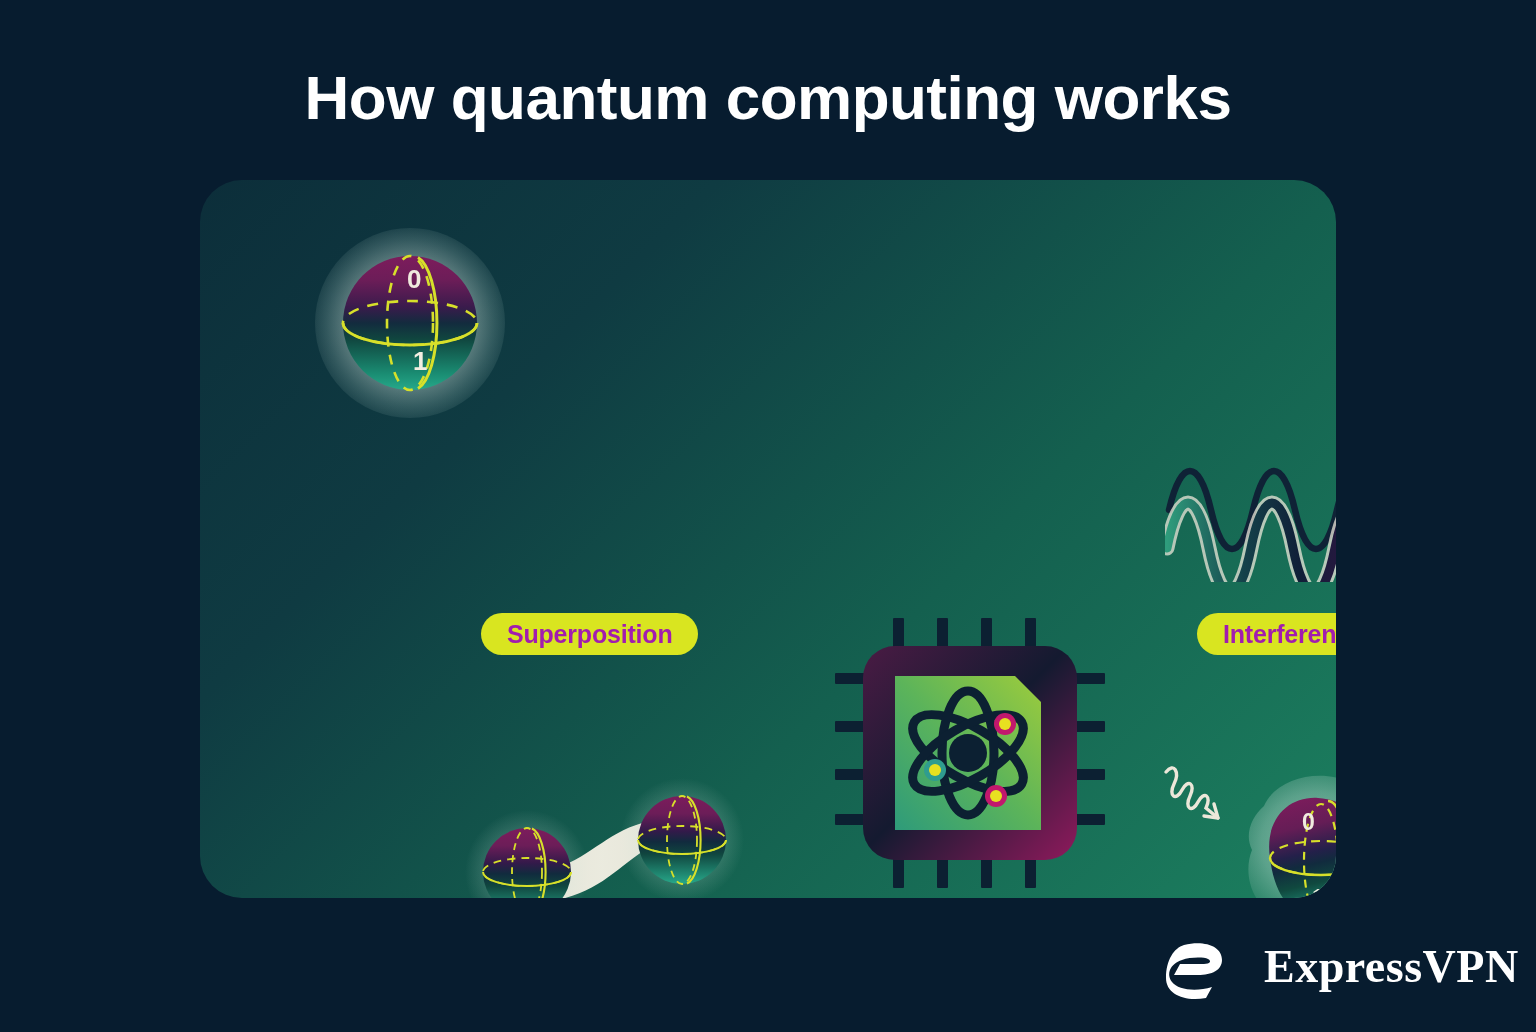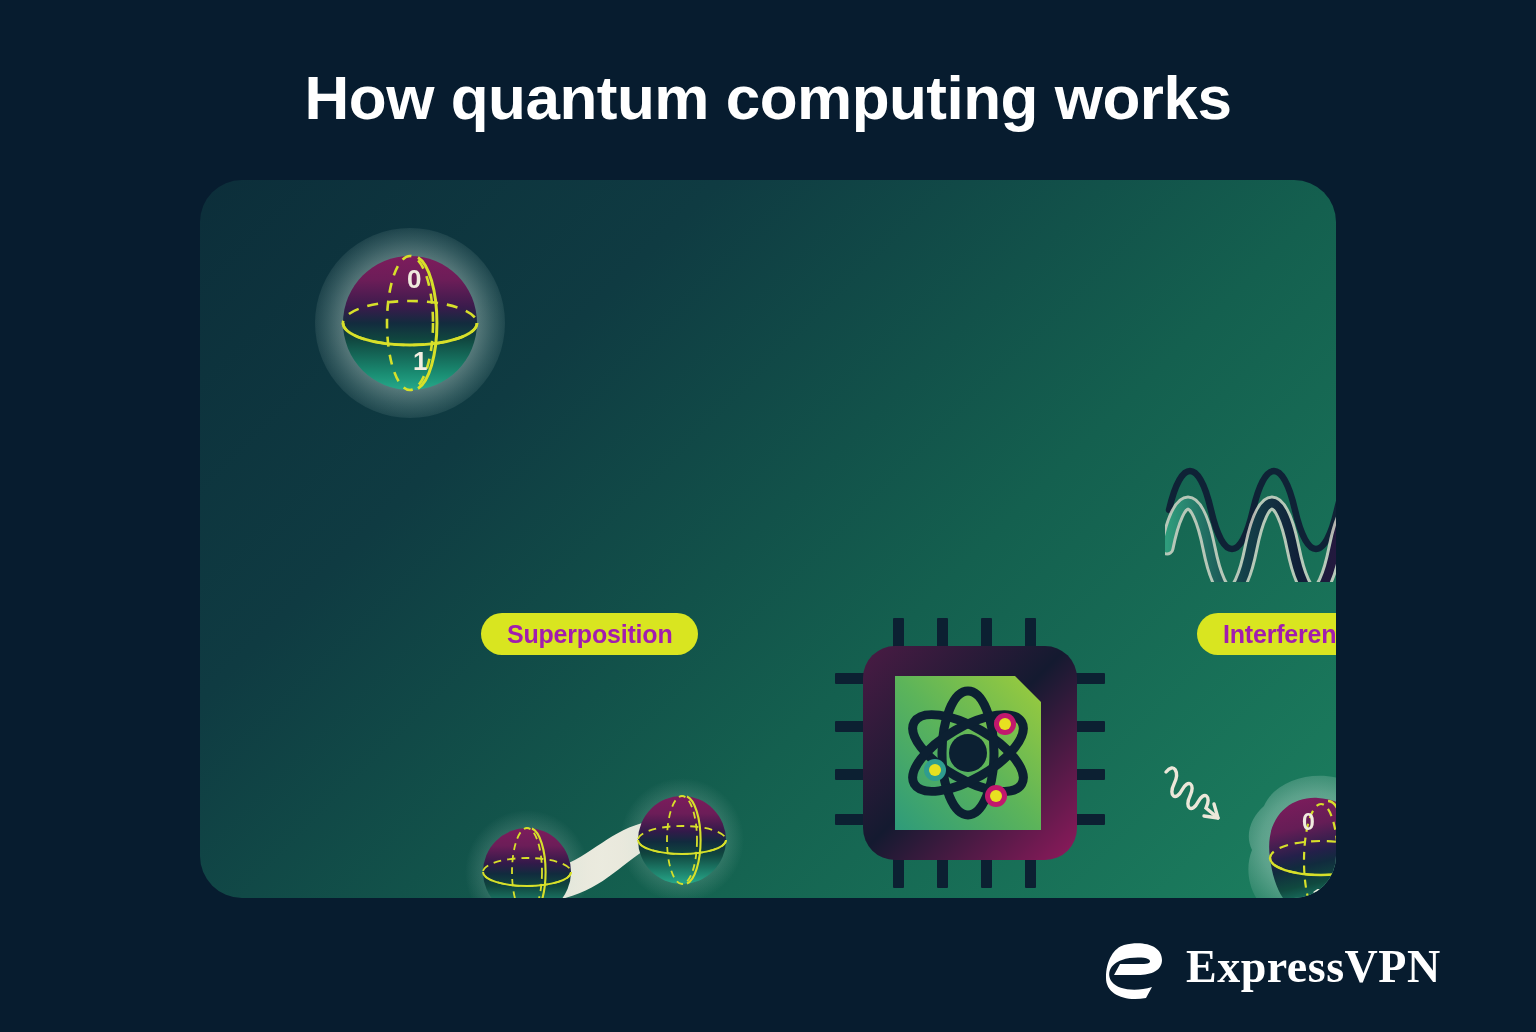--- a/index.html
+++ b/index.html
@@ -67,21 +67,21 @@
   
   #chip{ position:absolute; left:625px; top:428px; width:290px; height:290px; }
 
   
   #entanglement{ position:absolute; left:252px; top:582px; width:320px; height:190px; }
 
   
   #decoherence{ position:absolute; left:952px; top:578px; width:330px; height:196px; }
 
   
-  .logo{ position:absolute; left:1100px; top:930px; display:flex; align-items:center; gap:14px; }
+  .logo{ position:absolute; left:1160px; top:930px; display:flex; align-items:center; gap:32px; }
   .logo-word{
     color:#ffffff; font-size:46px; font-weight:bold;
     font-family:"Liberation Serif", serif; letter-spacing:0.5px;
   }
 </style>
 </head>
 <body>
 
 <div class="stage">
 

